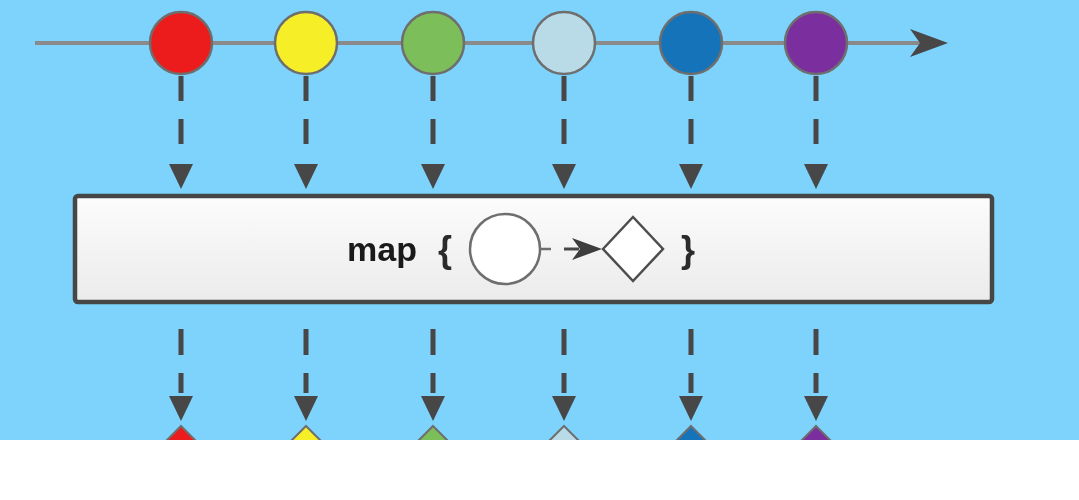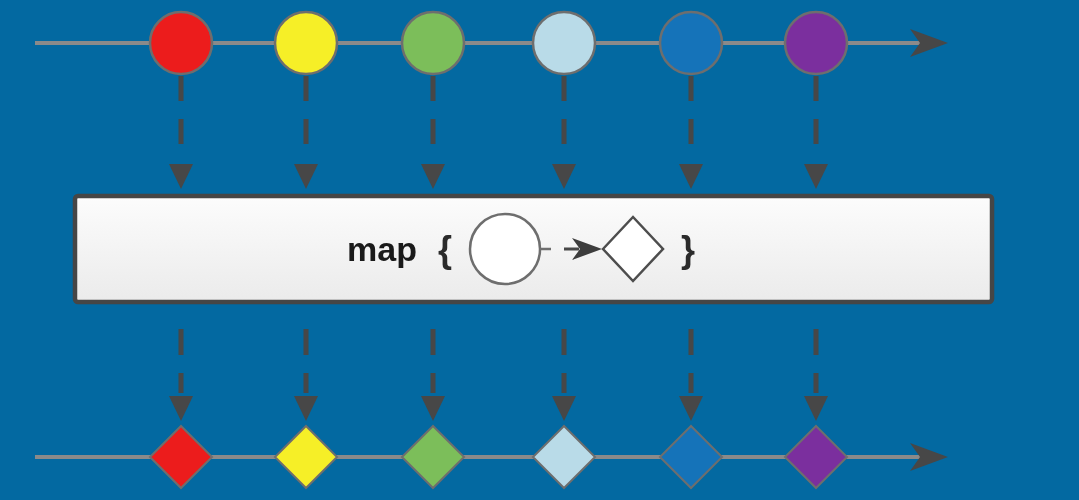--- a/index.html
+++ b/index.html
@@ -1,20 +1,20 @@
 <!DOCTYPE html>
 <html><head>
 <meta charset="utf-8">
 <style>
   html, body { margin: 0; padding: 0; background: #ffffff; }
   .stage {
     position: relative;
     width: 1079px;
-    height: 500px;
-    background: #0369a1;
+    height: 440px;
+    background: #7dd3fc;
     overflow: hidden;
     font-family: "Liberation Sans", sans-serif;
   }
   svg { display: block; }
   .op-label {
     font-family: "Liberation Sans", sans-serif;
     font-weight: bold;
     font-size: 34px;
     fill: #1a1a1a;
   }

